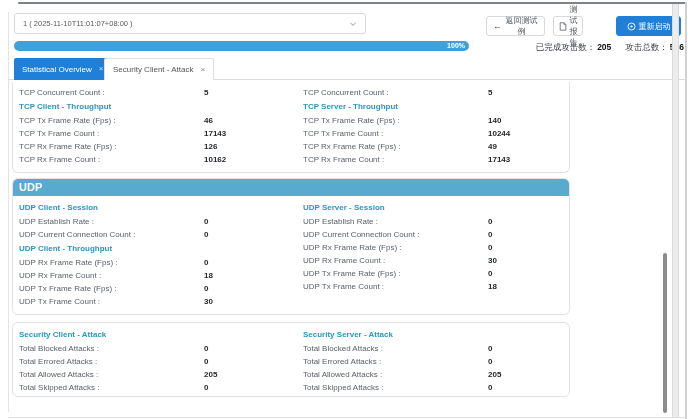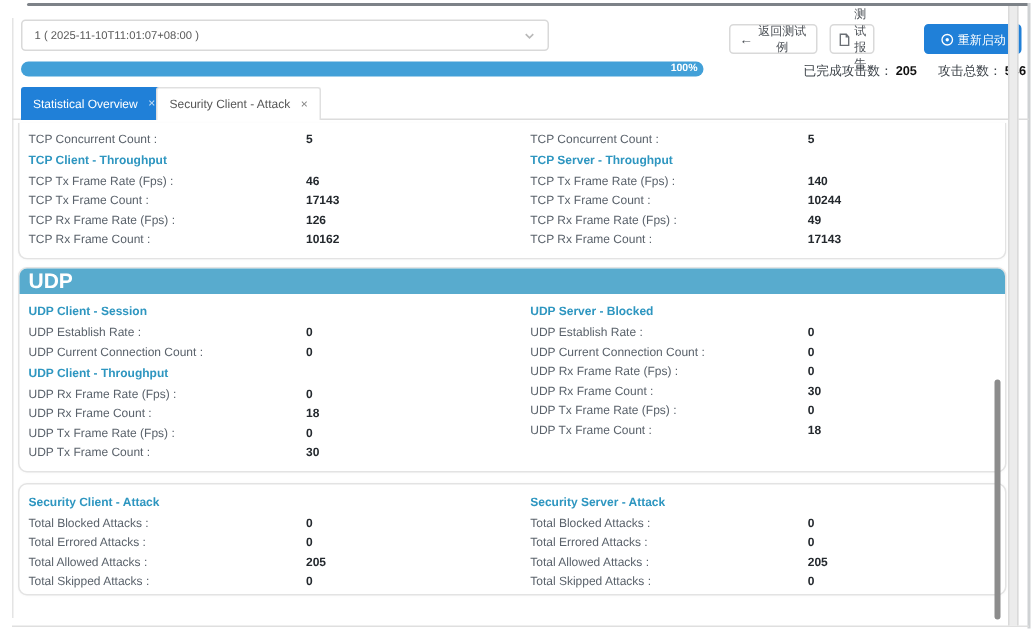--- a/index.html
+++ b/index.html
@@ -36,26 +36,26 @@
   .stats .gap{display:inline-block;width:14px;}
 
   
   .tabbar{position:absolute;left:8px;top:58px;width:678px;height:22px;border-bottom:1px solid #dcdcdc;}
   .tab{position:absolute;top:0;height:22px;display:flex;align-items:center;padding:0 8px;font-size:8px;cursor:pointer;}
   .tab .x{margin-left:7px;font-size:8px;line-height:1;opacity:.75;cursor:pointer;}
   #tab-0{left:6px;background:var(--primary);color:#fff;border-radius:2px 2px 0 0;}
   #tab-1{left:96px;background:#fff;color:#555;border:1px solid #e0e0e0;border-bottom:none;border-radius:2px 2px 0 0;}
 
   
-  .card{position:absolute;left:12px;width:659px;background:#fff;border:1px solid var(--border);
+  .card{position:absolute;left:12px;width:558px;background:#fff;border:1px solid var(--border);
     border-radius:6px;box-shadow:0 0 2px rgba(0,0,0,.03);}
   #card-tcp{top:82px;border-top:none;border-radius:0 0 6px 6px;}
   #card-udp{top:178px;}
   #card-security{top:322px;}
-  .card-header{height:17px;line-height:17px;background:var(--section);color:#fff;font-size:14px;
+  .card-header{height:17px;line-height:17px;background:var(--section);color:#fff;font-size:11px;
     font-weight:bold;padding-left:6px;border-radius:5px 5px 0 0;}
   .card-body{display:flex;padding:4px 0 6px;}
   #card-security .card-body{padding-bottom:2px;}
   .col{width:50%;padding-left:6px;padding-right:8px;}
   .col.col-right{padding-left:12px;}
   .srow{display:flex;align-items:center;height:13px;}
   .srow .lbl{width:185px;flex:none;font-size:8px;color:var(--label);white-space:nowrap;}
   .srow .val{font-size:8px;font-weight:bold;color:var(--value);white-space:nowrap;}
   .subheader{height:15px;display:flex;align-items:center;font-size:8px;font-weight:bold;color:var(--subhead);white-space:nowrap;}
 
@@ -195,21 +195,21 @@
             <div class="srow">
               <span class="lbl">UDP Tx Frame Rate (Fps) :</span>
               <span class="val">0</span>
             </div>
             <div class="srow">
               <span class="lbl">UDP Tx Frame Count :</span>
               <span class="val">30</span>
             </div>
           </div>
           <div class="col col-right">
-            <div class="subheader">UDP Server - Blocked</div>
+            <div class="subheader">UDP Server - Session</div>
             <div class="srow">
               <span class="lbl">UDP Establish Rate :</span>
               <span class="val">0</span>
             </div>
             <div class="srow">
               <span class="lbl">UDP Current Connection Count :</span>
               <span class="val">0</span>
             </div>
             <div class="srow">
               <span class="lbl">UDP Rx Frame Rate (Fps) :</span>

